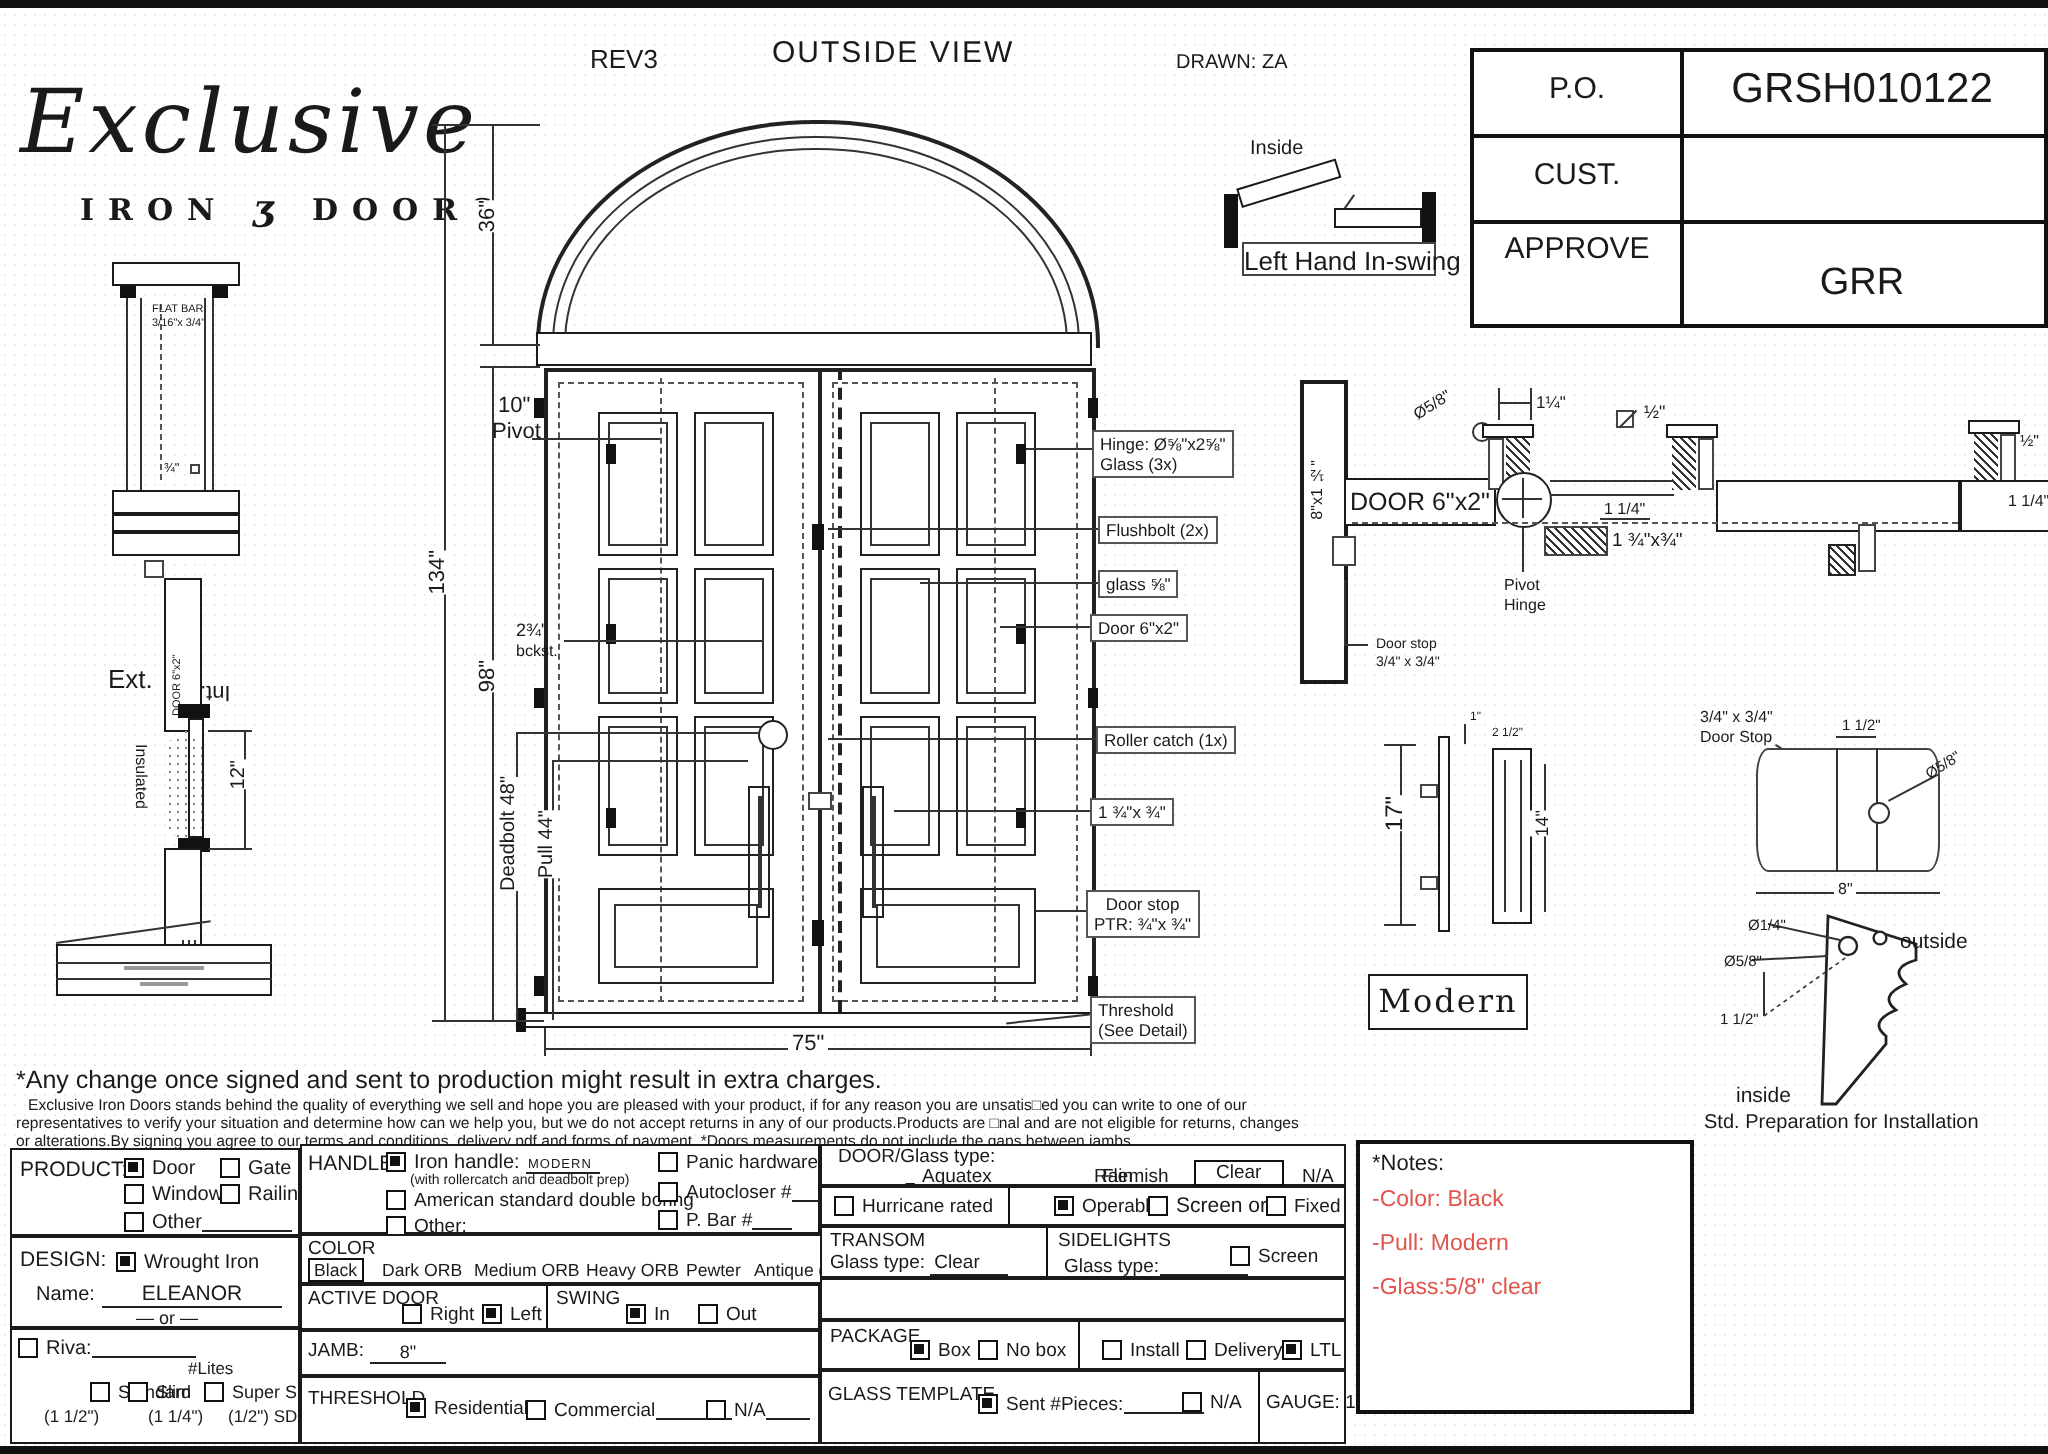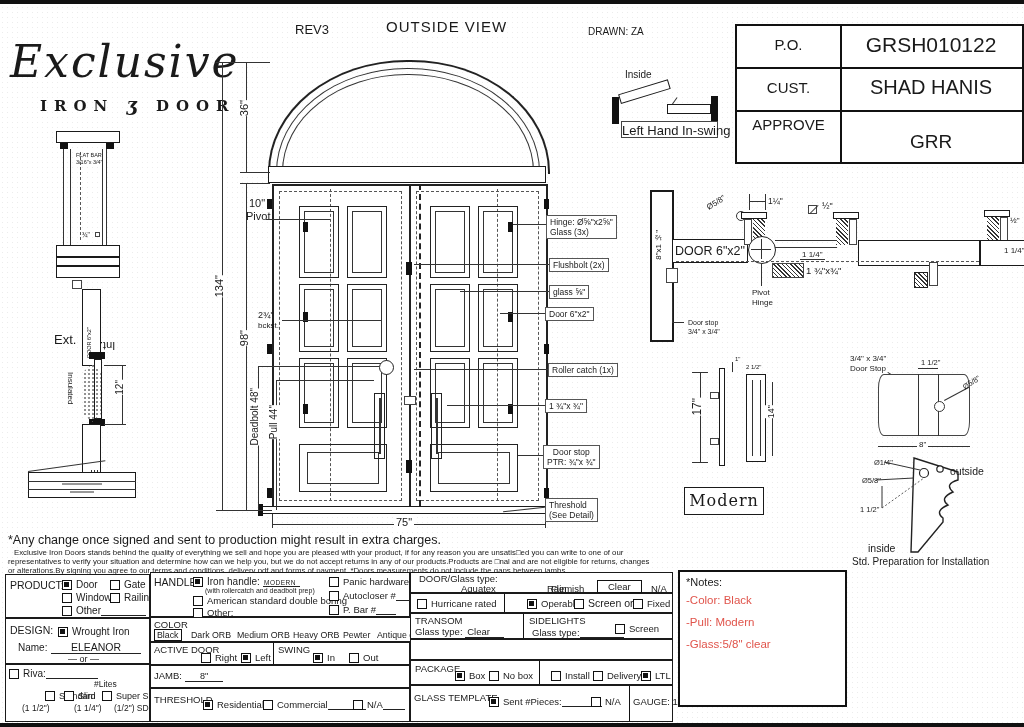--- a/index.html
+++ b/index.html
@@ -49,21 +49,20 @@
   <div class="a t" style="left:386px;top:18px;font-size:15px;letter-spacing:1px;">OUTSIDE VIEW</div>
   <div class="a t" style="left:588px;top:26px;font-size:10px;">DRAWN: ZA</div>
 
   <div class="a" style="left:735px;top:24px;width:285px;height:136px;border:2px solid #111;background:#fff;">
     <div style="position:absolute;left:103px;top:0;bottom:0;width:1.5px;background:#111;"></div>
     <div style="position:absolute;left:0;top:41px;right:0;height:1.5px;background:#111;"></div>
     <div style="position:absolute;left:0;top:84px;right:0;height:1.5px;background:#111;"></div>
     <div class="a t" style="left:0;top:10px;width:103px;text-align:center;font-size:15px;">P.O.</div>
     <div class="a t" style="left:103px;top:7px;width:182px;text-align:center;font-size:21px;">GRSH010122</div>
     <div class="a t" style="left:0;top:53px;width:103px;text-align:center;font-size:15px;">CUST.</div>
-    <div class="a t" style="left:103px;top:50px;width:182px;text-align:center;font-size:20px;">SHAD HANIS</div>
     <div class="a t" style="left:0;top:90px;width:103px;text-align:center;font-size:15px;">APPROVE</div>
     <div class="a t" style="left:103px;top:105px;width:182px;text-align:center;font-size:19px;">GRR</div>
   </div>
 
   <div class="a t" style="left:625px;top:69px;font-size:10px;">Inside</div>
   <div class="a" style="left:612px;top:97px;width:7px;height:27px;background:#111;"></div>
   <div class="a b" style="left:621px;top:94px;width:52px;height:10px;transform:rotate(-17deg);transform-origin:left bottom;"></div>
   <div class="a vl" style="left:672px;top:96px;height:16px;transform:rotate(35deg);"></div>
   <div class="a b" style="left:667px;top:104px;width:44px;height:10px;"></div>
   <div class="a" style="left:711px;top:96px;width:7px;height:27px;background:#111;"></div>

